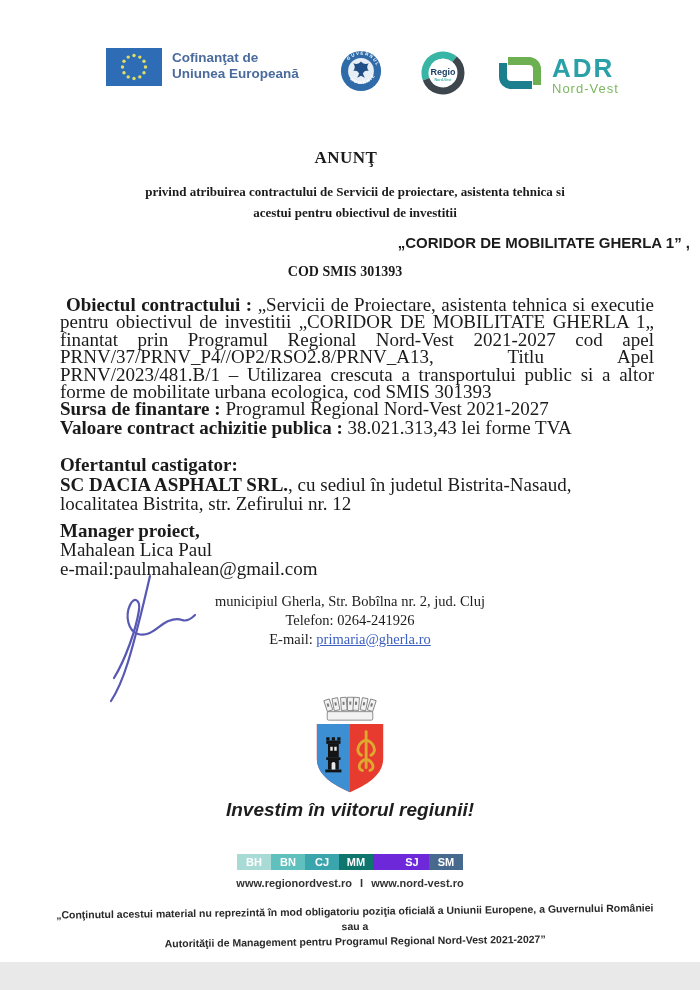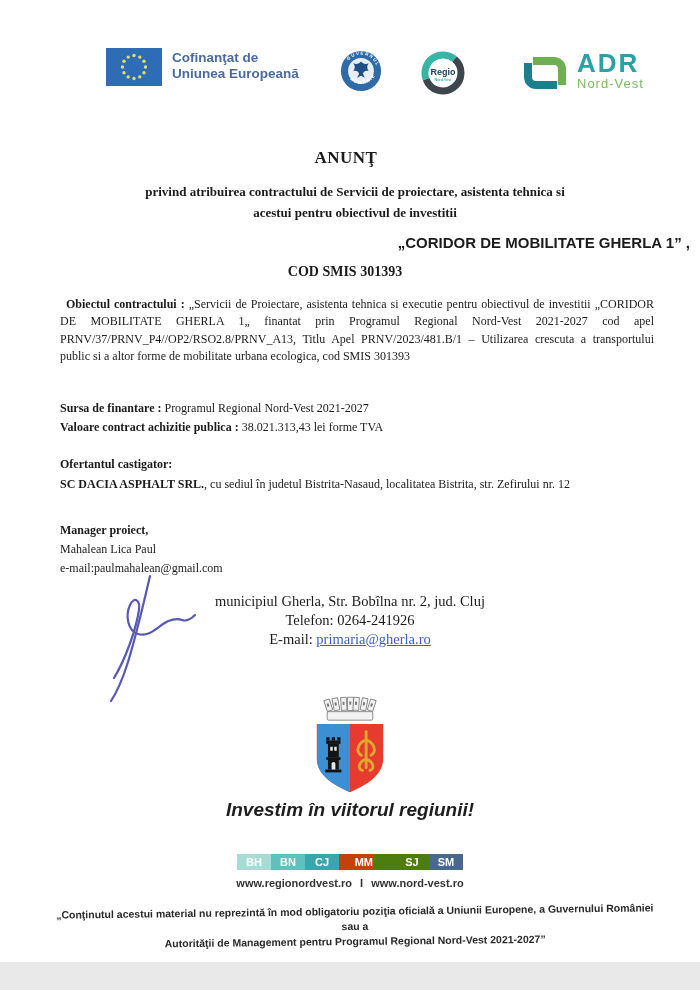--- a/index.html
+++ b/index.html
@@ -10,35 +10,35 @@
   }
   
   .eu-flag{position:absolute;left:106px;top:48px;}
   .eu-text{
     position:absolute;left:172px;top:50px;
     font-family:"Liberation Sans",sans-serif;font-weight:bold;
     font-size:13.5px;line-height:16px;color:#4a6b9c;
   }
   .gov-seal{position:absolute;left:339px;top:49px;}
   .regio-logo{position:absolute;left:421px;top:51px;}
-  .adr-logo{position:absolute;left:520px;top:50px;display:flex;align-items:flex-start;}
+  .adr-logo{position:absolute;left:495px;top:50px;display:flex;align-items:flex-end;}
   .adr-texts{margin-left:7px;font-family:"Liberation Sans",sans-serif;}
   .adr-name{font-size:26px;font-weight:bold;color:#2aa0a8;letter-spacing:2px;line-height:26px;}
   .adr-sub{font-size:13px;color:#7bb85e;letter-spacing:1px;line-height:15px;}
   
   .t-heading{position:absolute;top:148px;left:0;right:20px;text-align:center;
     font-size:17px;font-weight:bold;letter-spacing:.5px;padding-left:12px;}
   .t-sub{position:absolute;top:181px;left:60px;right:50px;text-align:center;
     font-size:13px;font-weight:bold;line-height:21px;}
   .t-proj{position:absolute;top:234px;left:0;right:10px;text-align:right;
     font-family:"Liberation Sans",sans-serif;font-size:15px;font-weight:bold;}
   .t-smis{position:absolute;top:264px;left:0;right:10px;text-align:center;
     font-size:14px;font-weight:bold;}
   
-  .para{position:absolute;left:60px;right:46px;font-size:12px;line-height:17.4px;}
+  .para{position:absolute;left:60px;right:46px;font-size:19px;line-height:17.4px;}
   .p-object{top:296px;text-align:justify;text-indent:6px;}
   .p-fund{top:400px;}
   .p-value{top:419px;}
   .p-winner{top:455px;line-height:19.5px;}
   .p-manager{top:521px;line-height:19px;}
   b{font-weight:bold;}
   
   .signature{position:absolute;left:92px;top:574px;}
   
   .contact{position:absolute;top:592px;left:0;right:0;text-align:center;line-height:19px;}
@@ -226,22 +226,22 @@
       </g>
     </svg>
   </div>
 
   <div class="slogan">Investim în viitorul regiunii!</div>
 
   <div class="county-bar">
     <span class="seg" style="background: rgb(169, 219, 214);">BH</span>
     <span class="seg" style="background: rgb(95, 192, 189);">BN</span>
     <span class="seg" style="background: rgb(59, 165, 174);">CJ</span>
-    <span class="seg" style="background: #c2410c; text-align: right;">MM</span>
-    <span class="seg" style="background: #4d7c0f; padding-left: 22px;">SJ</span>
+    <span class="seg" style="background: #0f766e;">MM</span>
+    <span class="seg" style="background: #6d28d9; padding-left: 22px;">SJ</span>
     <span class="seg" style="background: rgb(71, 105, 141);">SM</span>
   </div>
 
   <div class="websites">
     <span>www.regionordvest.ro</span><span>І</span><span>www.nord-vest.ro</span>
   </div>
 
   <div class="disclaimer">
     <div>„Conţinutul acestui material nu reprezintă în mod obligatoriu poziţia oficială a Uniunii Europene, a Guvernului României sau a</div>
     <div>Autorităţii de Management pentru Programul Regional Nord-Vest 2021-2027”</div>

